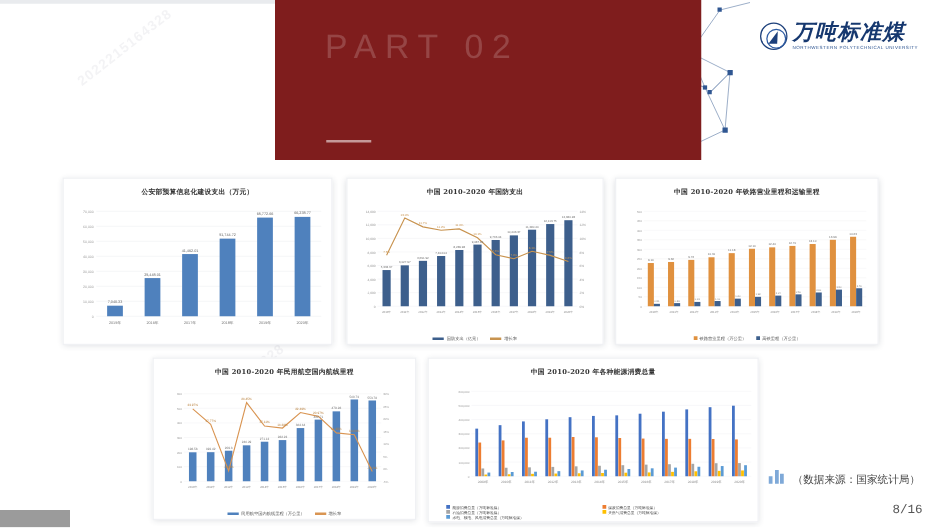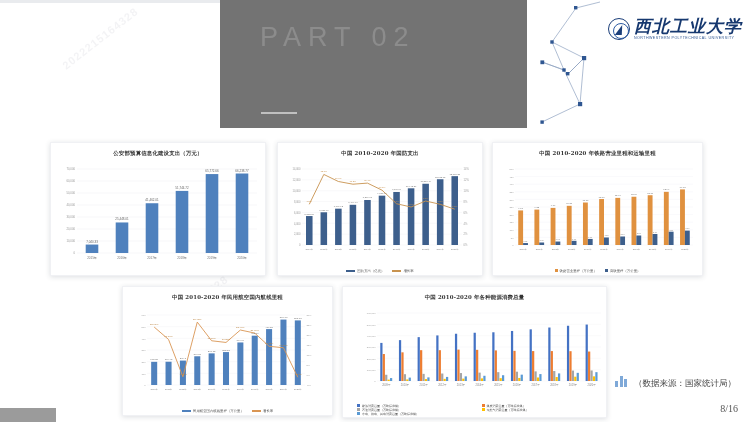--- a/index.html
+++ b/index.html
@@ -14,22 +14,22 @@
   
   .wm {
     position:absolute; color:rgba(120,120,140,0.085);
     font-size:11px; letter-spacing:1px; white-space:nowrap;
     transform:rotate(-38deg); transform-origin:left top;
     pointer-events:none; user-select:none; font-weight:600;
   }
 
   
   .hero {
-    position:absolute; left:220px; top:0; width:307px; height:128px;
-    background:#737373; overflow:hidden;
+    position:absolute; left:220px; top:0; width:341px; height:128px;
+    background:#7f1d1d; overflow:hidden;
   }
   .hero-part {
     position:absolute; left:40px; top:22px;
     font-size:27px; letter-spacing:7px; font-weight:400;
     color:rgba(255,255,255,0.18);
   }
   .hero-title {
     position:absolute; left:40px; top:54px;
     font-size:24px; color:#ffffff; letter-spacing:1px; font-weight:500;
   }
@@ -102,21 +102,21 @@
   }
   .lg5 i { width:3px; height:3px; display:inline-block; margin-right:2px; font-style:normal; }
 
   
   .source {
     position:absolute; right:16px; top:378px;
     font-size:8.5px; color:#444;
   }
   .pageno {
     position:absolute; right:14px; top:403px;
-    font-size:10px; color:#555; font-family:Liberation Serif, serif;
+    font-size:10px; color:#555; font-family:Liberation Mono, monospace;
   }
   .mini-ico {
     position:absolute; left:615px; top:374px; width:14px; height:13px;
     display:flex; align-items:flex-end; gap:1.5px;
   }
   .mini-ico b { display:block; width:3px; background:#7fa9d8; }
 
   
   .nub { position:absolute; left:0px; top:408px; width:56px; height:14px; background:#9b9b9b; }
   .topline { position:absolute; left:0; top:0; width:220px; height:3px; background:#e9ebee; }
@@ -154,21 +154,21 @@
   </svg>
 
   <div class="hero">
     <div class="hero-part">PART 02</div>
     <div class="hero-rule"></div>
   </div>
 
   <div class="logo">
     <div class="logo-seal"></div>
     <div class="logo-text">
-      <div class="logo-cn">西北工业大学</div>
+      <div class="logo-cn">万吨标准煤</div>
       <div class="logo-en">NORTHWESTERN POLYTECHNICAL UNIVERSITY</div>
     </div>
   </div>
 
   <div class="card c1">
     <div class="ct">公安部预算信息化建设支出（万元）</div>
     <div class="plot">
       <svg width="216" height="116" viewBox="0 0 216 116">
         <g id="c1-grid">
             <line x1="26" x2="206" y1="8" y2="8" stroke="#e9eaee" stroke-width="0.4"></line>

